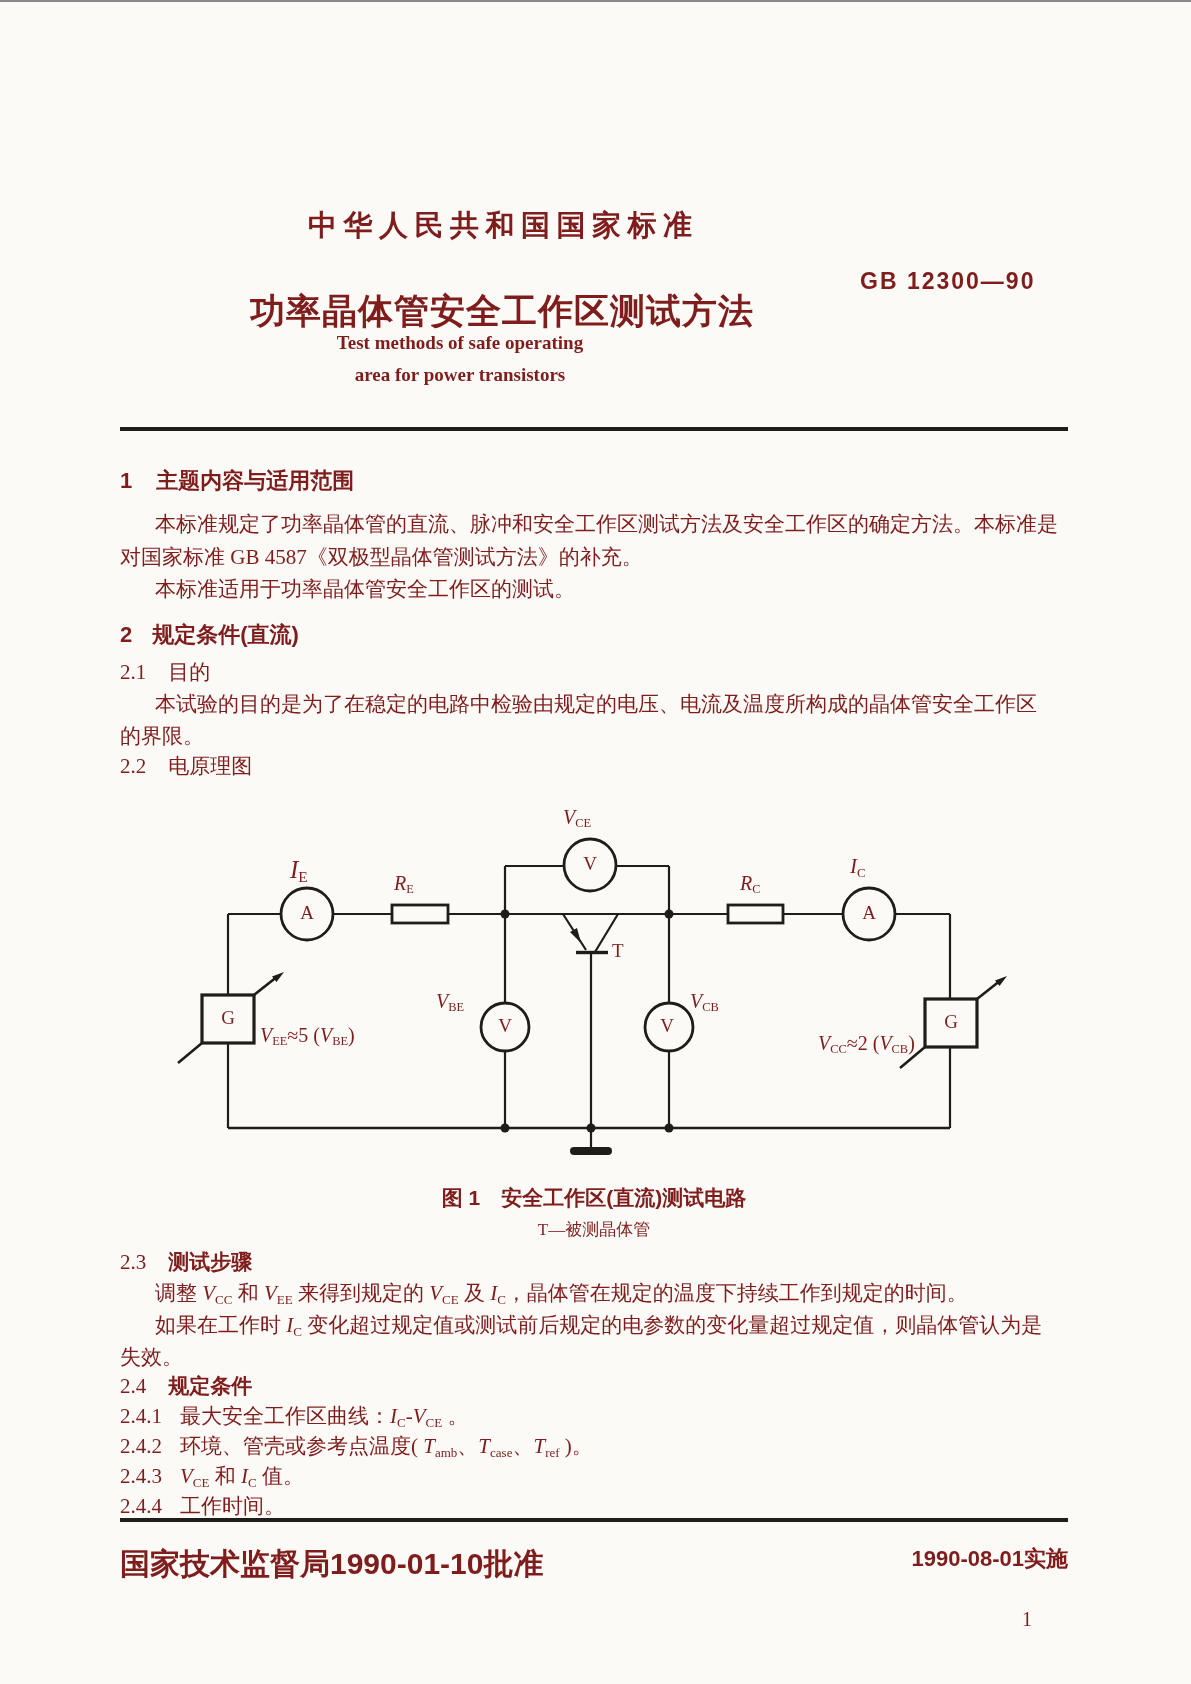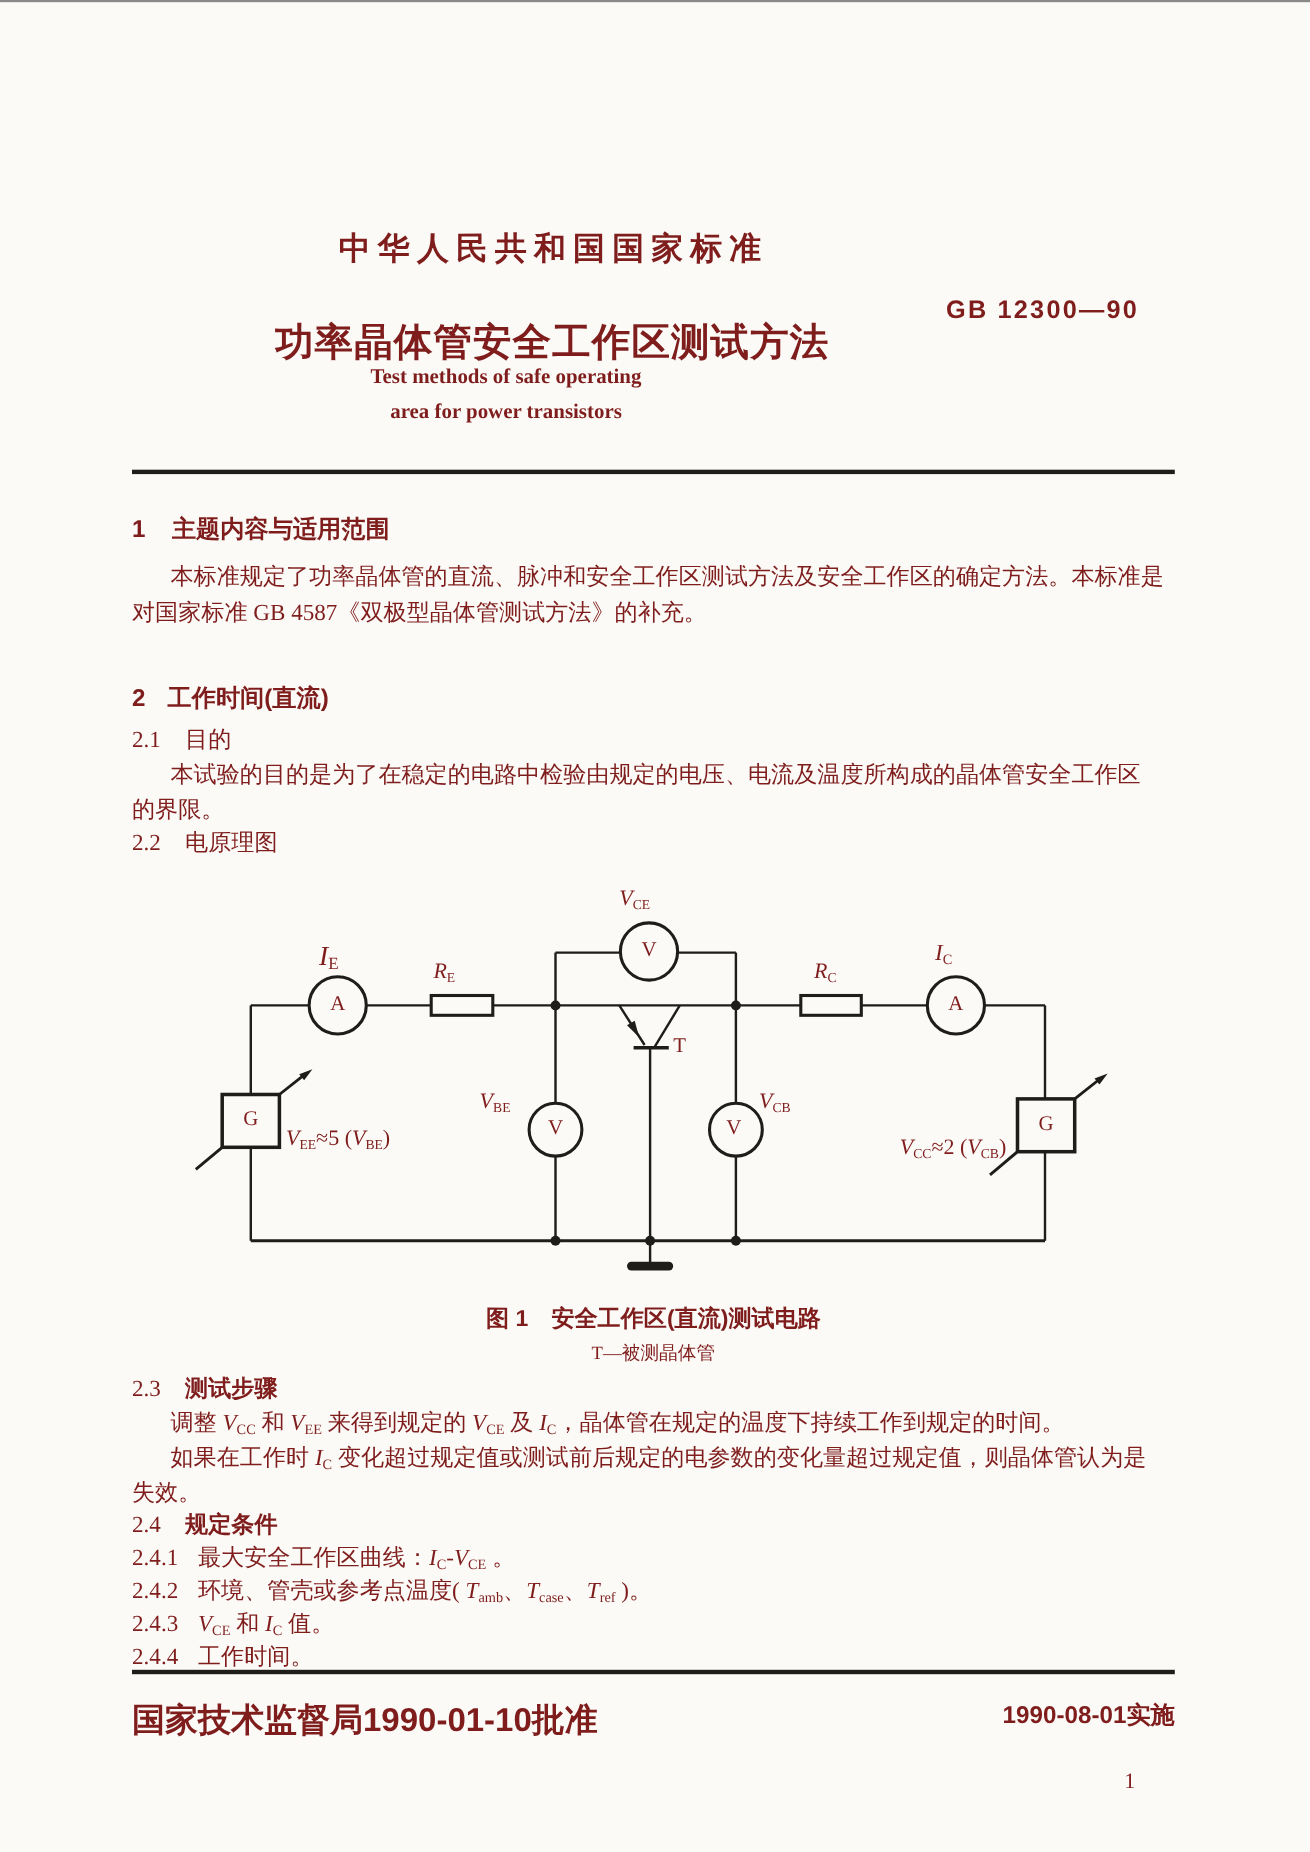--- a/index.html
+++ b/index.html
@@ -46,23 +46,24 @@
   <div class="abs hei main-title">功率晶体管安全工作区测试方法</div>
   <div class="abs song en1">Test methods of safe operating</div>
   <div class="abs song en2">area for power transistors</div>
   <div class="rule" style="top:425px;"></div>
 
   <div class="abs hei h1" style="left:120px; top:464px;">
     <span class="num">1</span><span>主题内容与适用范围</span>
   </div>
   <div class="abs body-line" style="left:155px; top:508px;">本标准规定了功率晶体管的直流、脉冲和安全工作区测试方法及安全工作区的确定方法。本标准是</div>
   <div class="abs body-line" style="left:120px; top:541px;">对国家标准 GB 4587《双极型晶体管测试方法》的补充。</div>
+  <div class="abs body-line" style="left:155px; top:573px;">本标准适用于功率晶体管安全工作区的测试。</div>
 
   <div class="abs hei h1 h2" style="left:120px; top:618px;">
-    <span class="num">2</span><span>工作时间(直流)</span>
+    <span class="num">2</span><span>规定条件(直流)</span>
   </div>
   <div class="abs sub-head" style="left:120px; top:656px;">
     <span class="num">2.1</span><span>目的</span>
   </div>
   <div class="abs body-line" style="left:155px; top:688px;">本试验的目的是为了在稳定的电路中检验由规定的电压、电流及温度所构成的晶体管安全工作区</div>
   <div class="abs body-line" style="left:120px; top:720px;">的界限。</div>
   <div class="abs sub-head" style="left:120px; top:750px;">
     <span class="num">2.2</span><span>电原理图</span>
   </div>
 

